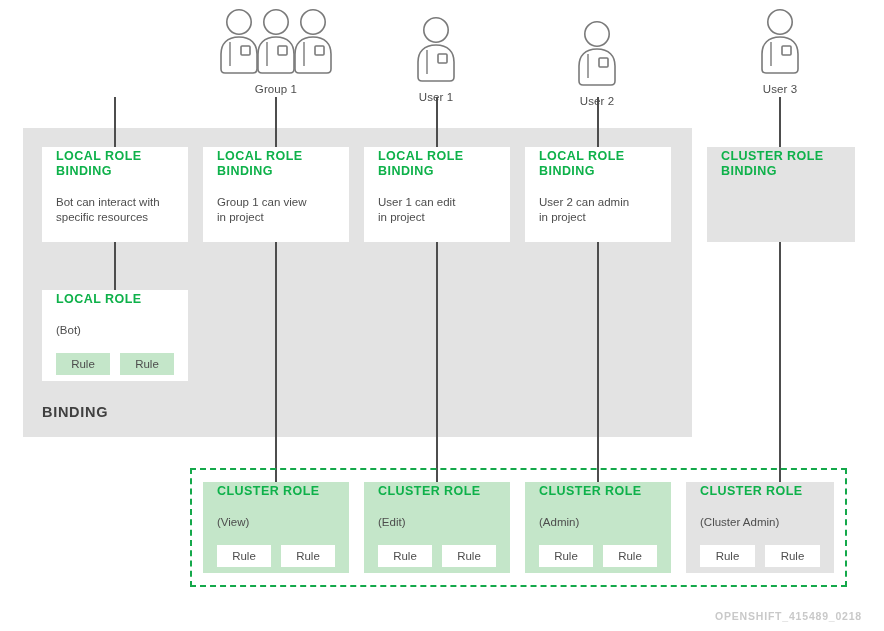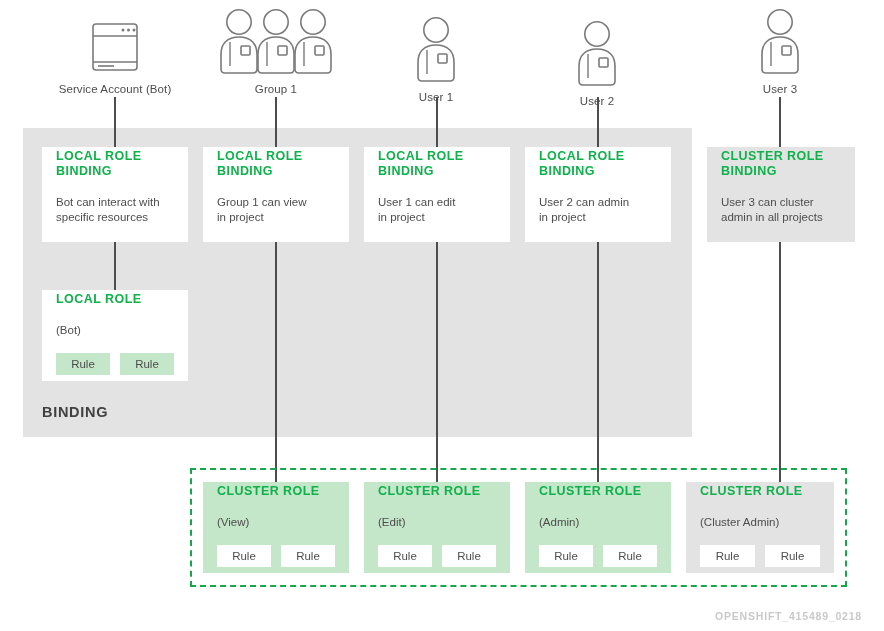--- a/index.html
+++ b/index.html
@@ -154,34 +154,20 @@
 
   <div class="vline" style="left:436px; top:97px; height:52px;"></div>
   <div class="vline" style="left:436px; top:240px; height:248px;"></div>
 
   <div class="vline" style="left:597px; top:97px; height:52px;"></div>
   <div class="vline" style="left:597px; top:240px; height:248px;"></div>
 
   <div class="vline" style="left:779px; top:97px; height:52px;"></div>
   <div class="vline" style="left:779px; top:240px; height:248px;"></div>
 
-  <div class="actor" style="left:35px; top:8px; width:160px;">
-    <div class="actor-icon">
-      <svg width="60" height="58" viewBox="0 0 60 58">
-        <rect x="8" y="6" width="44" height="46" rx="3" ry="3" fill="none" stroke="#7a7a7a" stroke-width="1.6"></rect>
-        <line x1="8" y1="18" x2="52" y2="18" stroke="#7a7a7a" stroke-width="1.4"></line>
-        <line x1="8" y1="44" x2="52" y2="44" stroke="#7a7a7a" stroke-width="1.4"></line>
-        <circle cx="38" cy="12" r="1.5" fill="#7a7a7a"></circle>
-        <circle cx="43.5" cy="12" r="1.5" fill="#7a7a7a"></circle>
-        <circle cx="49" cy="12" r="1.5" fill="#7a7a7a"></circle>
-        <line x1="13" y1="48" x2="29" y2="48" stroke="#7a7a7a" stroke-width="1.6"></line>
-      </svg>
-    </div>
-    <div class="actor-label">Service Account (Bot)</div>
-  </div>
 
   <div class="actor" style="left:196px; top:8px; width:160px;">
     <div class="actor-icon">
       <svg width="124" height="68" viewBox="0 0 124 68">
         <g fill="#ffffff" stroke="#7a7a7a" stroke-width="1.6">
 
           <circle cx="25" cy="14" r="12.2"></circle>
           <path d="M25 29 C 13 29 7 36 7 46 L7 61 Q7 65 11 65 L39 65 Q43 65 43 61 L43 46 C43 36 37 29 25 29 Z"></path>
           <line x1="16" y1="34" x2="16" y2="58" stroke-width="1.4"></line>
           <rect x="27" y="38" width="9" height="9" rx="1"></rect>
@@ -285,24 +271,20 @@
       <span>User 2 can admin</span>
       <span class="l2">in project</span>
     </div>
   </div>
 
   <div class="card gray" style="left:707px; top:147px; width:148px; height:95px;">
     <div class="card-title">
       <span>CLUSTER ROLE</span>
       <span class="t2">BINDING</span>
     </div>
-    <div class="card-desc">
-      <span>User 3 can cluster</span>
-      <span class="l2">admin in all projects</span>
-    </div>
   </div>
 
   <div class="card white" style="left:42px; top:290px; width:146px; height:91px;">
     <div class="card-title">LOCAL ROLE</div>
     <div class="card-sub">(Bot)</div>
     <div class="rules">
       <div class="rule lightgreen">Rule</div>
       <div class="rule lightgreen">Rule</div>
     </div>
   </div>

